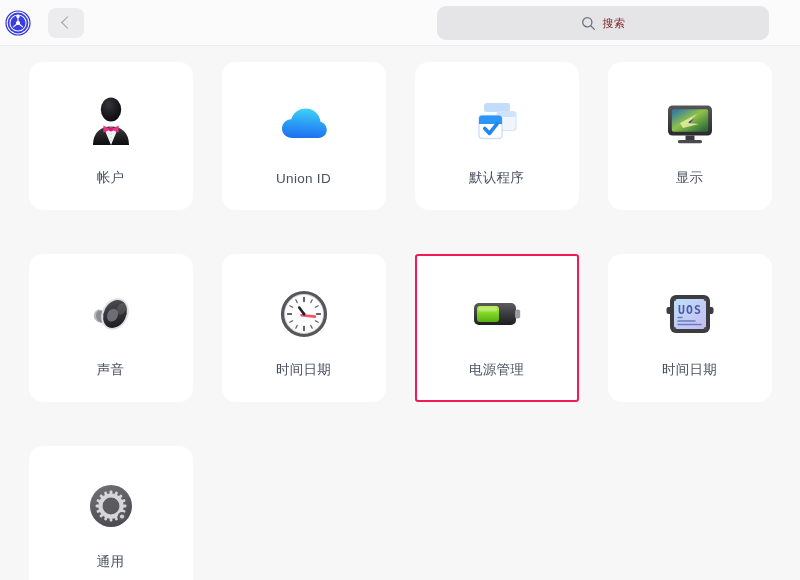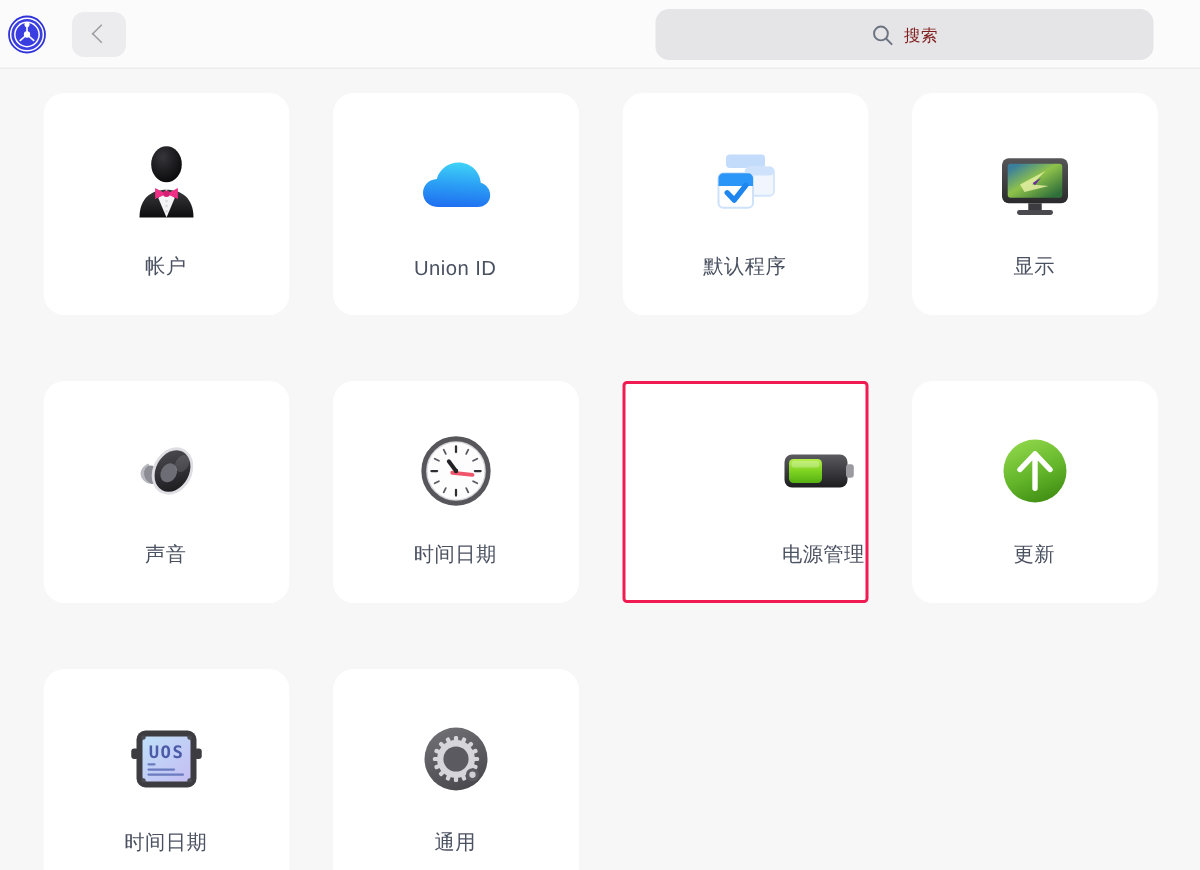--- a/index.html
+++ b/index.html
@@ -271,21 +271,21 @@
             <line x1="20.8" y1="14.8" x2="22.2" y2="17.6"></line>
           </g>
           <line x1="29" y1="29" x2="24.2" y2="22.5" stroke="#222226" stroke-width="2.6" stroke-linecap="round"></line>
           <line x1="26.5" y1="30.2" x2="40" y2="31.6" stroke="#f0556b" stroke-width="2.6" stroke-linecap="round"></line>
           <circle cx="29" cy="29" r="1.5" fill="#222226"></circle>
         </svg>
       </div>
       <div class="card-label">时间日期</div>
     </div>
 
-    <div class="card selected" style="border-color: rgb(242, 26, 82); align-items: flex-end;">
+    <div class="card selected" style="border-color: rgb(242, 26, 82);">
       <div class="icon-slot">
         <svg width="58" height="58" viewBox="0 0 58 58">
           <defs>
             <linearGradient id="bshell" x1="0" y1="0" x2="0" y2="1">
               <stop offset="0" stop-color="#5b5b60"></stop>
                 <stop offset="1" stop-color="#1d1d20"></stop>
             </linearGradient>
             <linearGradient id="bfill" x1="0" y1="0" x2="0" y2="1">
               <stop offset="0" stop-color="#b6ef4d"></stop>
               <stop offset="0.5" stop-color="#7ed321"></stop>
@@ -295,36 +295,20 @@
           <rect x="6" y="18" width="42" height="22" rx="5" fill="url(#bshell)"></rect>
           <rect x="47" y="24.5" width="5.2" height="9" rx="2" fill="#9a9aa0"></rect>
           <rect x="9" y="21" width="22" height="16" rx="3" fill="url(#bfill)"></rect>
           <rect x="10.6" y="22.4" width="18.6" height="4.2" rx="2" fill="#ffffff" opacity="0.28"></rect>
         </svg>
       </div>
       <div class="card-label">电源管理</div>
     </div>
 
 
-    <div class="card">
-      <div class="icon-slot">
-        <svg width="58" height="58" viewBox="0 0 58 58">
-          <defs>
-            <linearGradient id="upd" x1="0.3" y1="0" x2="0.7" y2="1">
-              <stop offset="0" stop-color="#8fd64a"></stop>
-              <stop offset="0.55" stop-color="#63b52a"></stop>
-              <stop offset="1" stop-color="#3f8d13"></stop>
-            </linearGradient>
-          </defs>
-          <circle cx="29" cy="29" r="21" fill="url(#upd)"></circle>
-          <path d="M29 17.5 L39 28 M29 17.5 L19 28 M29 18.5 L29 40.5" stroke="#ffffff" stroke-width="3.6" stroke-linecap="round" stroke-linejoin="round" fill="none"></path>
-        </svg>
-      </div>
-      <div class="card-label">更新</div>
-    </div>
 
     <div class="card">
       <div class="icon-slot">
         <svg width="58" height="58" viewBox="0 0 58 58">
           <defs>
             <linearGradient id="chipg" x1="0" y1="0" x2="1" y2="1">
               <stop offset="0" stop-color="#bfe0f9"></stop>
               <stop offset="1" stop-color="#c5bdf2"></stop>
             </linearGradient>
           </defs>

